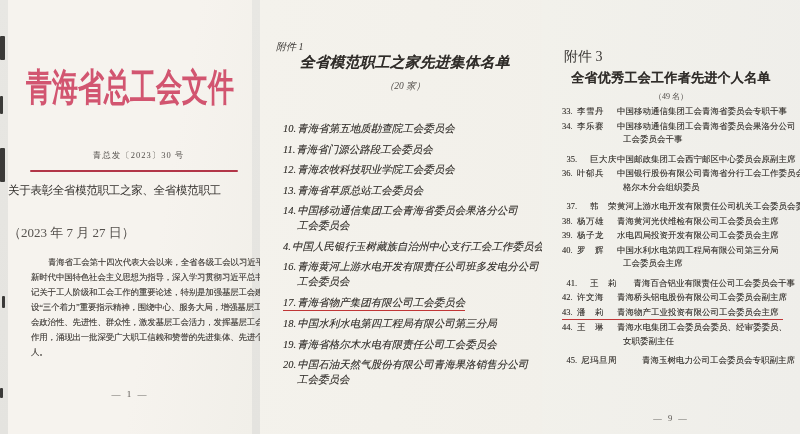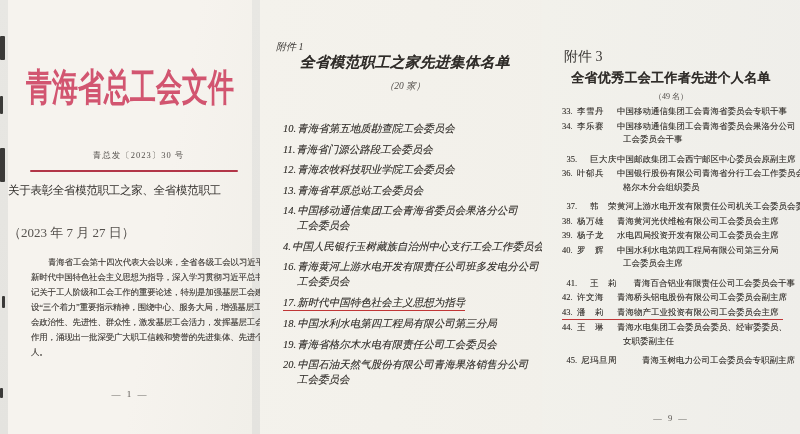--- a/index.html
+++ b/index.html
@@ -150,21 +150,21 @@
         <div class="p2-item">
           <div class="p2-l1">
             <span class="p2-no">16.</span>
             <span class="p2-t">青海黄河上游水电开发有限责任公司班多发电分公司</span>
           </div>
           <div class="p2-l2">工会委员会</div>
         </div>
         <div class="p2-item">
           <div class="p2-l1 u-red">
             <span class="p2-no">17.</span>
-            <span class="p2-t">新时代中国特色社会主义思想为指导</span>
+            <span class="p2-t">青海省物产集团有限公司工会委员会</span>
           </div>
         </div>
         <div class="p2-item">
           <div class="p2-l1">
             <span class="p2-no">18.</span>
             <span class="p2-t">中国水利水电第四工程局有限公司第三分局</span>
           </div>
         </div>
         <div class="p2-item">
           <div class="p2-l1">

